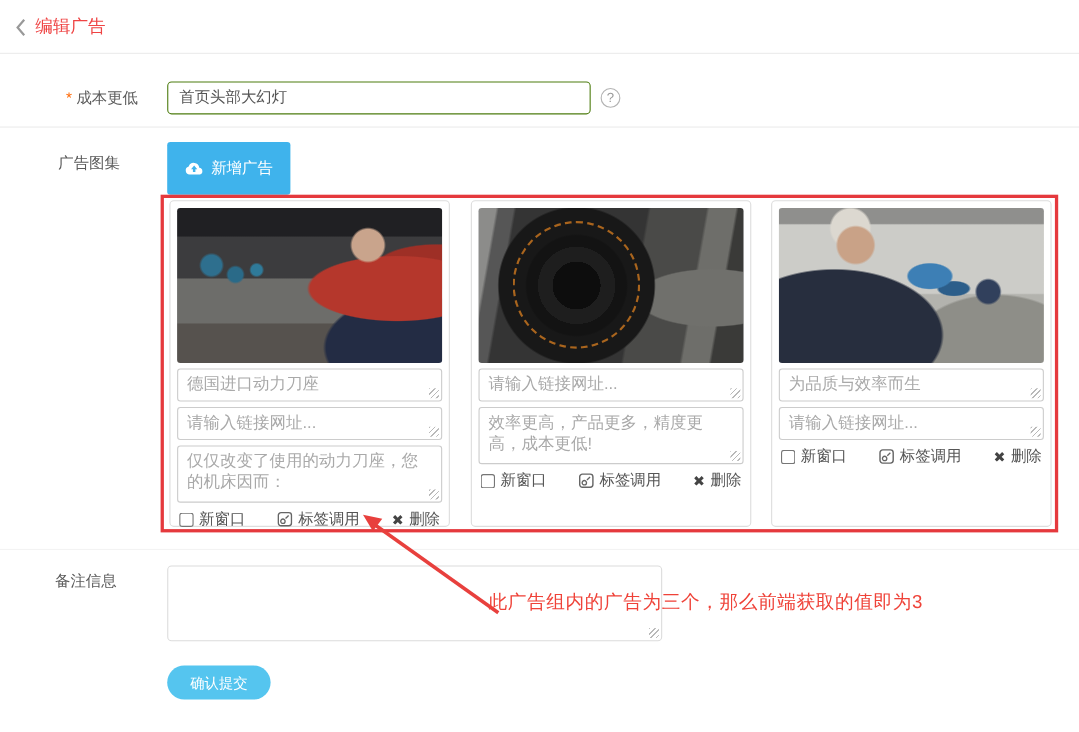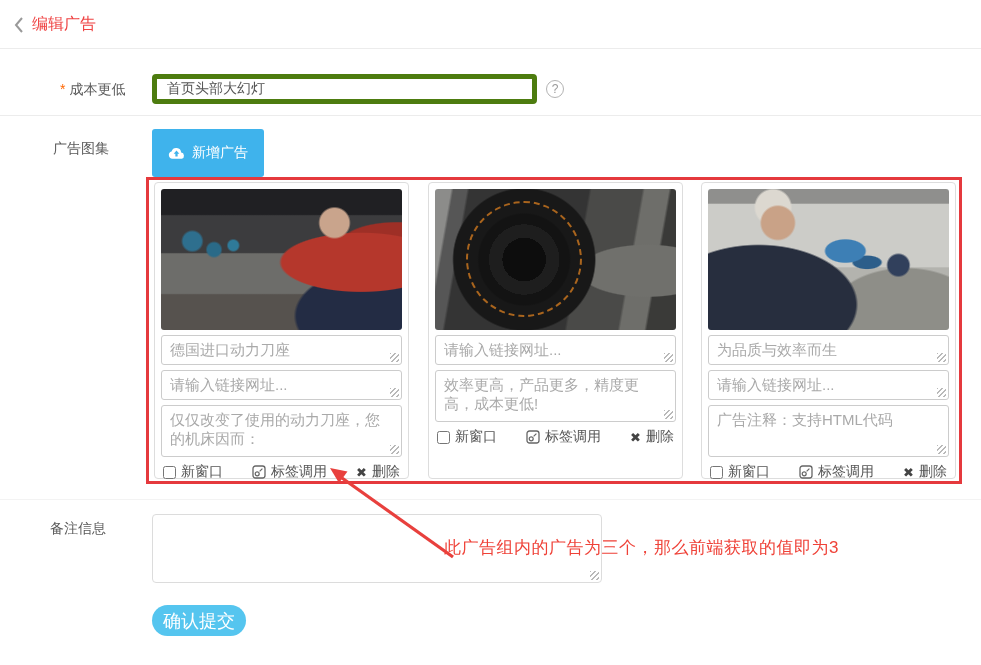--- a/index.html
+++ b/index.html
@@ -14,21 +14,21 @@
 
   .divider { position:absolute; left:0; right:0; height:1px; background:#ececec; }
   .d1 { top:48px; } .d2 { top:115px; } .d3 { top:499px; background:#f3f3f3; }
 
   
   .lbl { position:absolute; font-size:14px; color:#5a5a5a; }
   .star { color:#f60; margin-right:4px; font-size:14px; }
 
   
   .name-input { position:absolute; left:152px; top:74px; width:385px; height:30px;
-    border:5px solid #4d7c0f; border-radius:4px; padding:0 10px; font-size:14px; color:#555;
+    border:1px solid #4d7c0f; border-radius:4px; padding:0 10px; font-size:14px; color:#555;
     outline:none; font-family:inherit; }
   .help { position:absolute; left:546px; top:80px; width:18px; height:18px; border:1px solid #b3b3b3;
     border-radius:50%; color:#9a9a9a; font-size:12px; line-height:16px; text-align:center; cursor:pointer; }
 
   
   .add-btn { position:absolute; left:152px; top:129px; height:48px; padding:0 16px;
     background:#3fb3ec; color:#fff; font-size:14px; border:none; border-radius:3px;
     display:flex; align-items:center; gap:7px; cursor:pointer; font-family:inherit; }
 
   
@@ -84,21 +84,21 @@
 
   
   .remark { position:absolute; left:152px; top:514px; width:450px; height:69px;
     border:1px solid #dcdcdc; border-radius:4px; padding:6px 10px; font-size:14px; color:#555;
     font-family:inherit; resize:none; outline:none; background-color:#fff;
     background-image:repeating-linear-gradient(135deg, #b9b9b9 0 1px, transparent 1px 3.5px);
     background-size:9px 9px; background-repeat:no-repeat; background-position:right 2px bottom 2px; }
 
   
   .submit { position:absolute; left:152px; top:605px; width:94px; height:31px; border:none;
-    border-radius:16px; background:#55c5ef; color:#fff; font-size:18px; cursor:pointer; font-family:inherit; }
+    border-radius:16px; background:#55c5ef; color:#fff; font-size:13px; cursor:pointer; font-family:inherit; }
 
   
   .anno-svg { position:absolute; left:0; top:0; width:981px; height:665px; pointer-events:none; }
   .anno-text { position:absolute; left:444px; top:536px; font-size:17px; color:#ef4238;
     letter-spacing:0.5px; white-space:nowrap; pointer-events:none; }
 </style>
 </head>
 <body>
 
 <div class="page">
@@ -180,21 +180,20 @@
         <span class="xmark">✖</span>
         <span>删除</span>
       </span>
     </div>
   </div>
 
   <div class="card c3">
     <div class="photo photo3"></div>
     <textarea class="cfield t-title" style="">为品质与效率而生</textarea>
     <textarea class="cfield t-link" placeholder="请输入链接网址..." style=""></textarea>
-    <textarea class="cfield t-note" placeholder="广告注释：支持HTML代码" style=""></textarea>
     <div class="actions">
       <label class="act">
         <input type="checkbox" style="">
         <span>新窗口</span>
       </label>
       <span class="act">
         <svg width="14" height="14" viewBox="0 0 14 14">
             <rect x="1" y="1" width="12" height="12" rx="2.5" fill="none" stroke="#666" stroke-width="1.3"></rect>
             <circle cx="5.2" cy="8.8" r="2" fill="none" stroke="#666" stroke-width="1.2"></circle>
             <path d="M7.6 6.4 L10.4 3.6" stroke="#666" stroke-width="1.2"></path>

